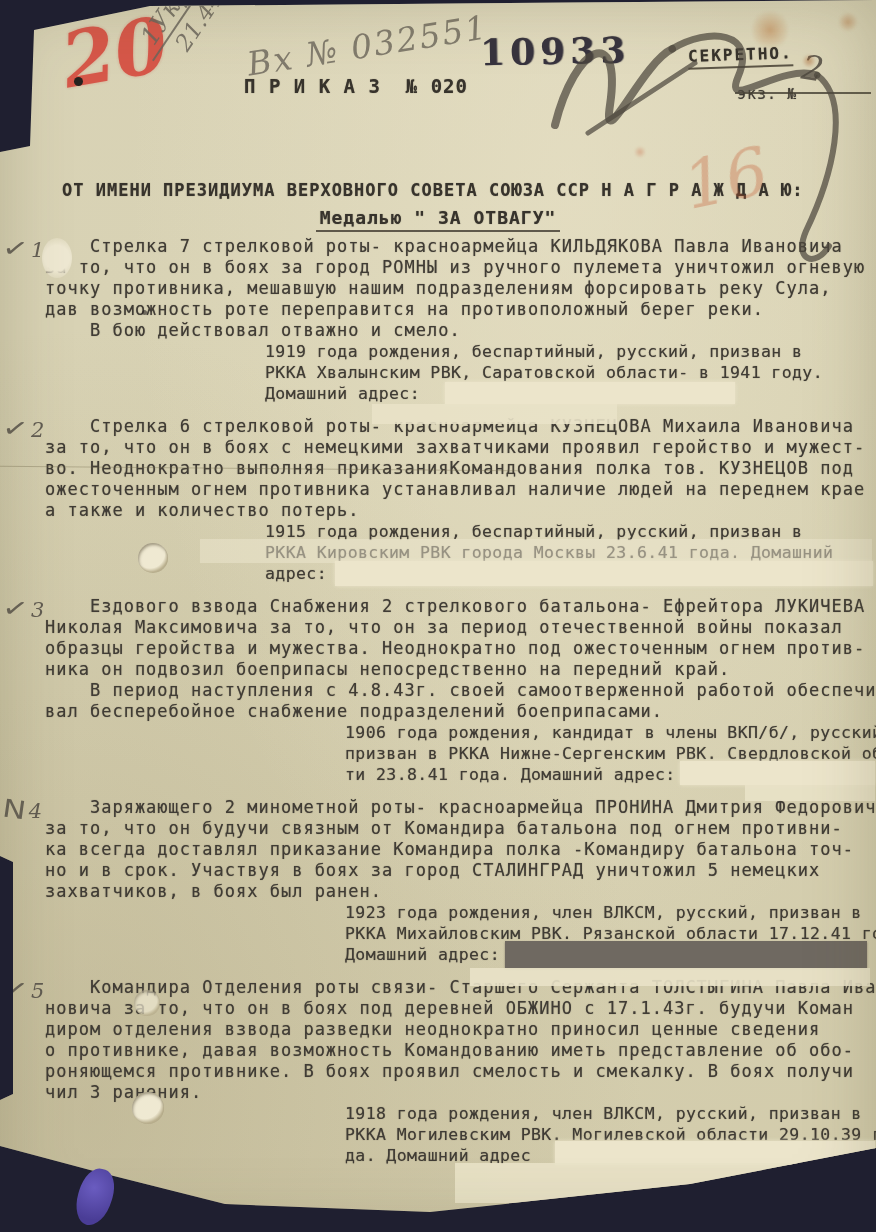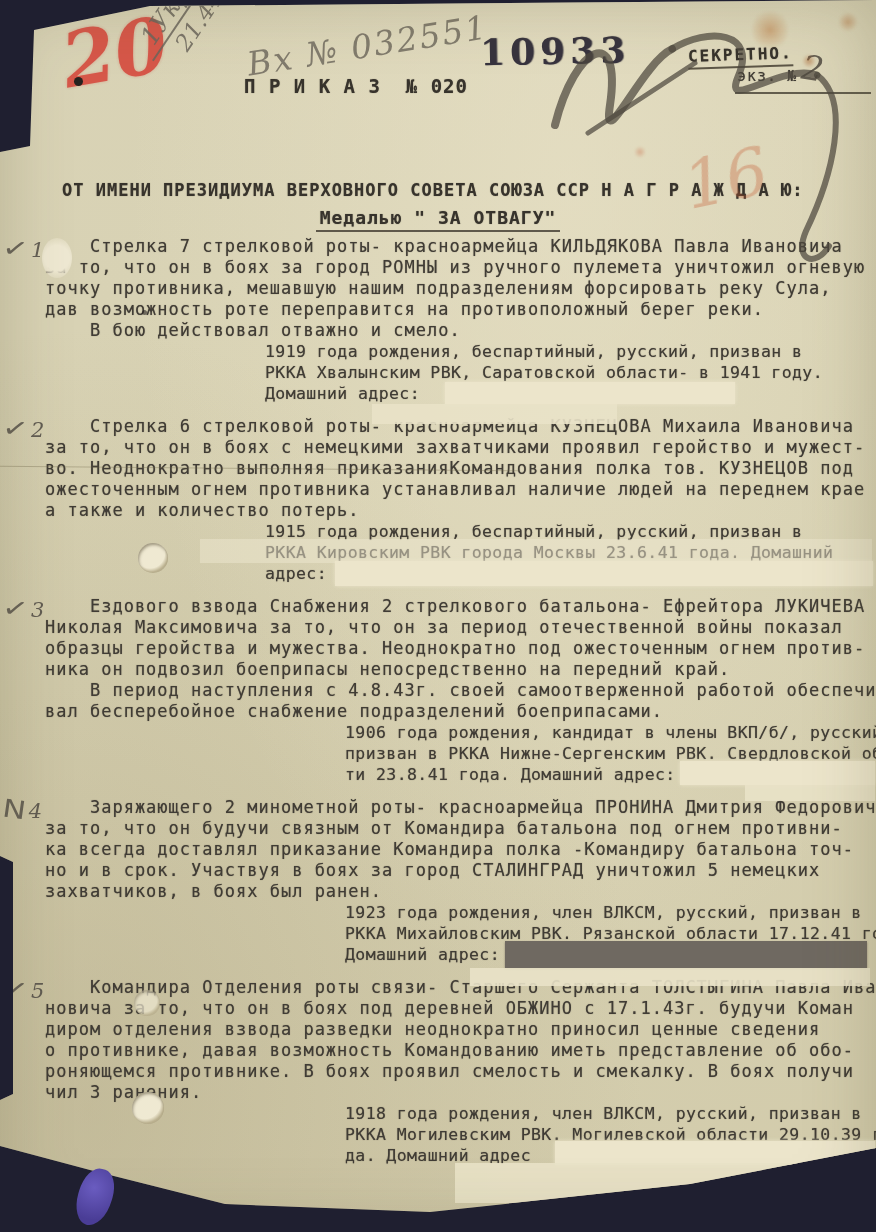--- a/index.html
+++ b/index.html
@@ -27,21 +27,21 @@
   .entry-3 .bio,.entry-4 .bio,.entry-5 .bio{margin-left:300px;}
   .bio{font-size:16.5px;letter-spacing:.4px;}
   
   .red20{position:absolute;top:8px;left:62px;font-family:"DejaVu Serif",serif;font-style:italic;font-weight:bold;font-size:76px;color:#d5463b;transform:rotate(-10deg);opacity:.88;text-shadow:0 0 3px rgba(213,70,59,.4);}
   .frontnote{position:absolute;top:44px;left:128px;transform:rotate(-56deg);transform-origin:top left;font-family:"DejaVu Serif",serif;font-style:italic;color:#6b665c;text-align:center;opacity:.85;}
   .frontnote .l1{font-size:25px;}
   .frontnote .l2{font-size:23px;border-top:2px solid #6b665c;padding:2px 26px 0 26px;}
   .vhnum{position:absolute;top:26px;left:246px;transform:rotate(-9deg);font-family:"DejaVu Serif",serif;font-style:italic;font-size:33px;color:#726c60;opacity:.85;letter-spacing:2px;}
   .stampnum{position:absolute;top:30px;left:480px;font-family:"DejaVu Serif",serif;font-weight:bold;font-size:36px;letter-spacing:5px;color:#37333e;transform:rotate(-1deg);text-shadow:1px 0 1px rgba(40,36,50,.6);}
   .secret{position:absolute;top:44px;left:688px;font-size:16px;letter-spacing:2px;border-bottom:2px solid rgba(70,63,50,.85);padding-bottom:1px;transform:rotate(-2deg);}
-  .ekz{position:absolute;top:66px;left:737px;font-size:15px;}
+  .ekz{position:absolute;top:84px;left:737px;font-size:15px;}
   .ekz-num{position:absolute;top:48px;left:802px;font-family:"DejaVu Serif",serif;font-style:italic;font-size:34px;color:#4e483f;transform:rotate(9deg);opacity:.85;}
   .ekz-line{position:absolute;top:92px;left:735px;width:136px;height:2px;background:rgba(68,62,50,.8);}
   .margin16{position:absolute;top:140px;left:684px;font-family:"DejaVu Serif",serif;font-style:italic;font-size:66px;color:rgba(196,86,48,.32);transform:rotate(-12deg);filter:blur(.6px);}
   .scribble{position:absolute;top:5px;left:530px;pointer-events:none;}
   
   .patch{position:absolute;}
   .p-light{background:#ece5cb;box-shadow:0 0 4px rgba(236,229,203,.9);}
   .p-light2{background:#e9e2c8;opacity:.9;}
   .p-trans{background:rgba(238,231,208,.5);}
   .p-dark{background:#6f6961;box-shadow:0 1px 2px rgba(50,45,40,.4);}

